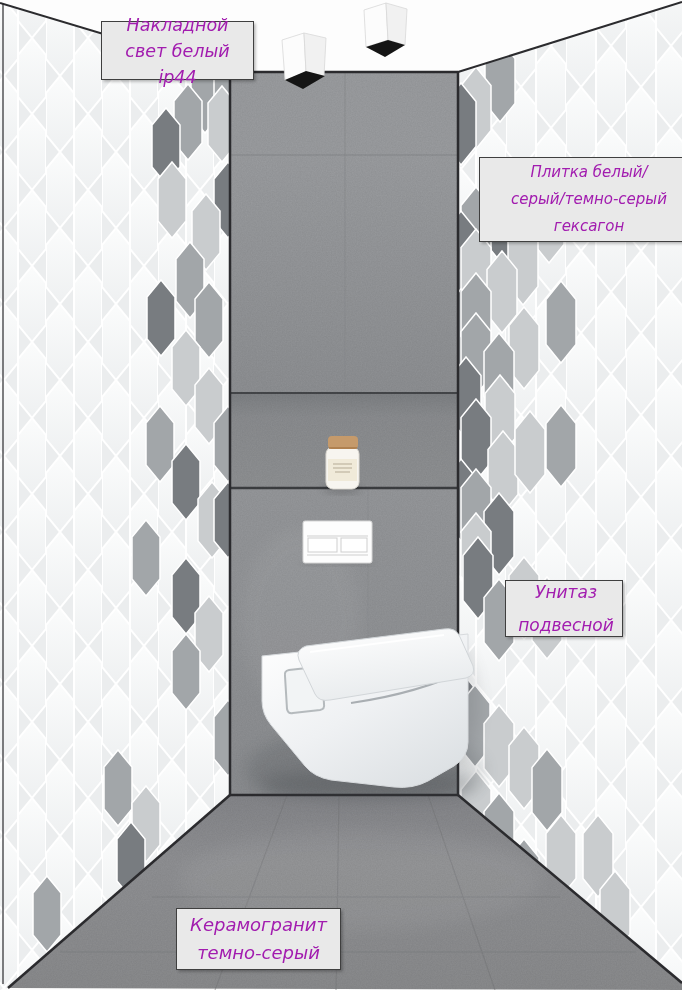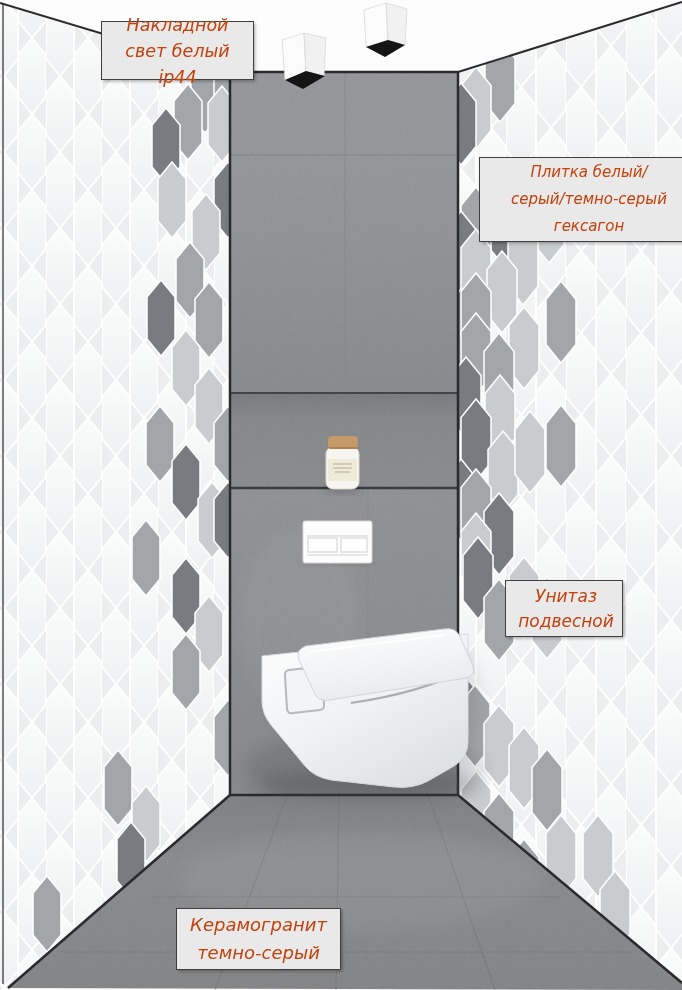--- a/index.html
+++ b/index.html
@@ -1,25 +1,25 @@
 <!DOCTYPE html>
 <html><head>
 <meta charset="utf-8">
 <style>
   html,body{margin:0;padding:0;background:#ffffff;}
   #stage{position:relative;width:682px;height:990px;overflow:hidden;background:#fdfdfd;
          font-family:"DejaVu Sans","Liberation Sans",sans-serif;}
   #scene{position:absolute;left:0;top:0;}
-  .label{position:absolute;background:#e9e9e9;border:1.6px solid #3f3f3f;color:#c2410c;
+  .label{position:absolute;background:#e9e9e9;border:1.6px solid #3f3f3f;color:#a21caf;
          font-style:italic;font-weight:500;text-align:center;display:flex;align-items:center;
          justify-content:center;white-space:pre-line;box-shadow:1.5px 1.5px 3px rgba(0,0,0,.3);
          box-sizing:border-box;padding:2px 4px;}
   #label-light  {left:101px;top:21px; width:153px;height:59px;font-size:17.5px;line-height:26px;}
   #label-tile   {left:479px;top:157px;width:220px;height:85px;font-size:15px;line-height:27px;}
-  #label-toilet {left:505px;top:580px;width:118px;height:57px;font-size:17px;  line-height:25px;padding-left:8px;}
+  #label-toilet {left:505px;top:580px;width:118px;height:57px;font-size:17px;  line-height:33px;padding-left:8px;}
   #label-floor  {left:144px;top:908px;width:165px;height:62px;font-size:18px;  line-height:28px;margin-left:32px;}
 </style>
 </head>
 <body>
 
 <div id="stage">
 
 <svg id="scene" width="682" height="990" viewBox="0 0 682 990" xmlns="http://www.w3.org/2000/svg">
   <defs>
     <linearGradient id="tileGrad" x1="0" y1="0" x2="0" y2="1">

